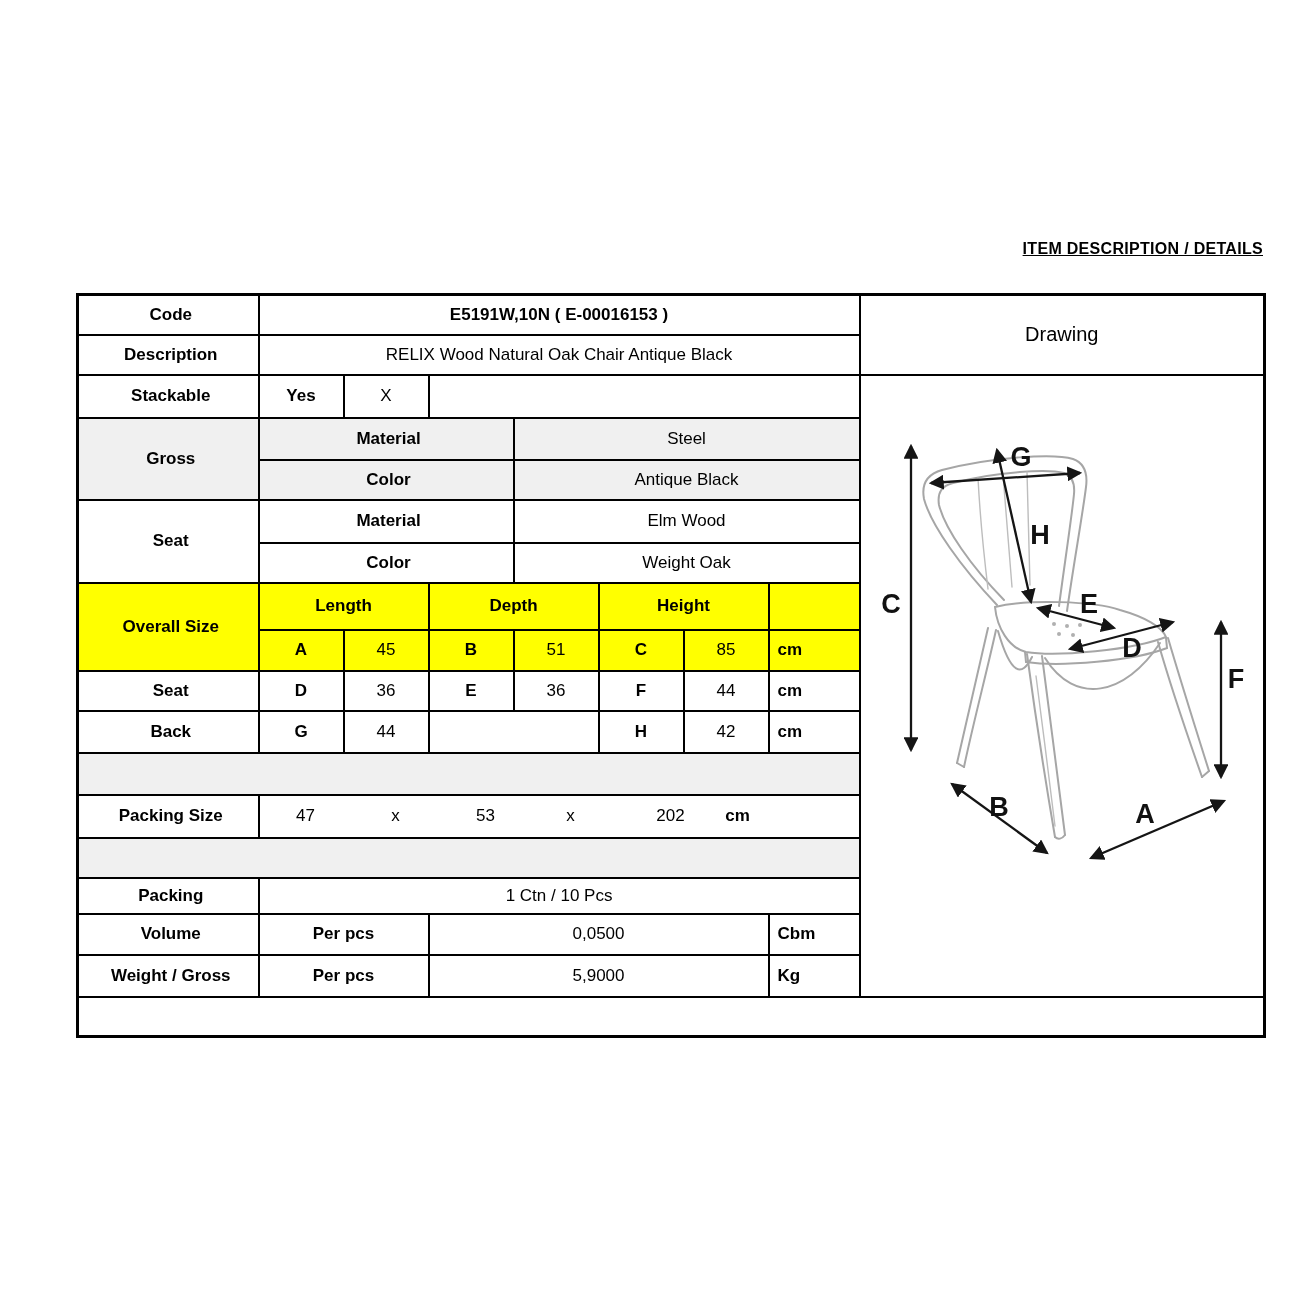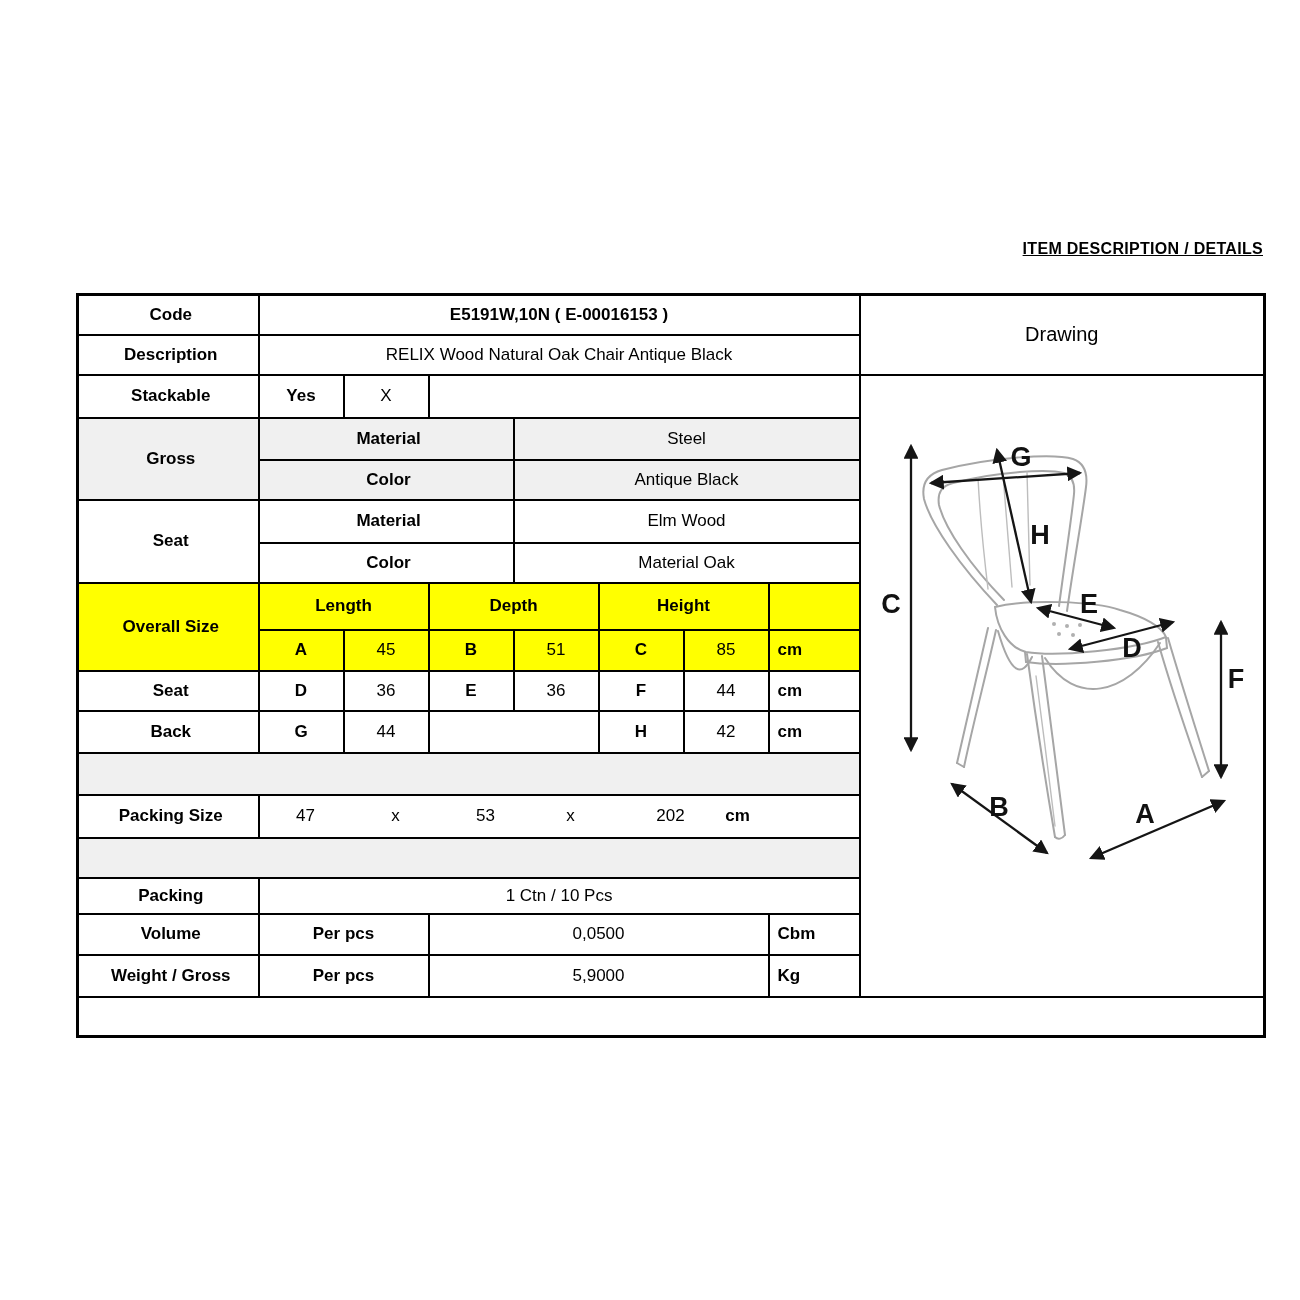--- a/index.html
+++ b/index.html
@@ -159,21 +159,21 @@
     <td colspan="4" class="ctr reg t1">Antique Black</td>
   </tr>
 
   <tr style="height:40px">
     <td rowspan="2" class="lbl">Seat</td>
     <td colspan="3" class="lbl">Material</td>
     <td colspan="4" class="ctr reg">Elm Wood</td>
   </tr>
   <tr style="height:40px">
     <td colspan="3" class="lbl t1">Color</td>
-    <td colspan="4" class="ctr reg t1">Material Oak</td>
+    <td colspan="4" class="ctr reg t1">Weight Oak</td>
   </tr>
 
   <tr style="height:44px" class="hl">
     <td rowspan="2" class="lbl">Overall Size</td>
     <td colspan="2" class="ctr b">Length</td>
     <td colspan="2" class="ctr b">Depth</td>
     <td colspan="2" class="ctr b">Height</td>
     <td></td>
   </tr>
   <tr style="height:41px" class="hl">

